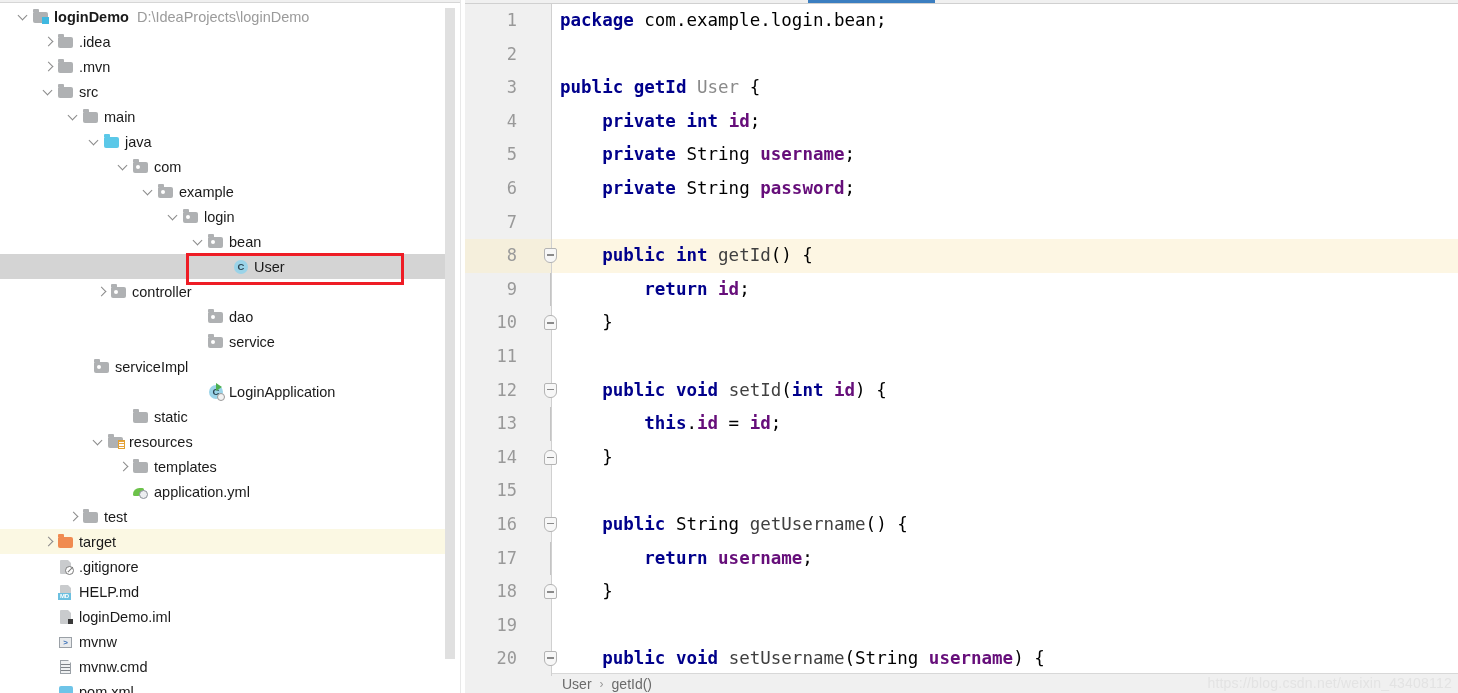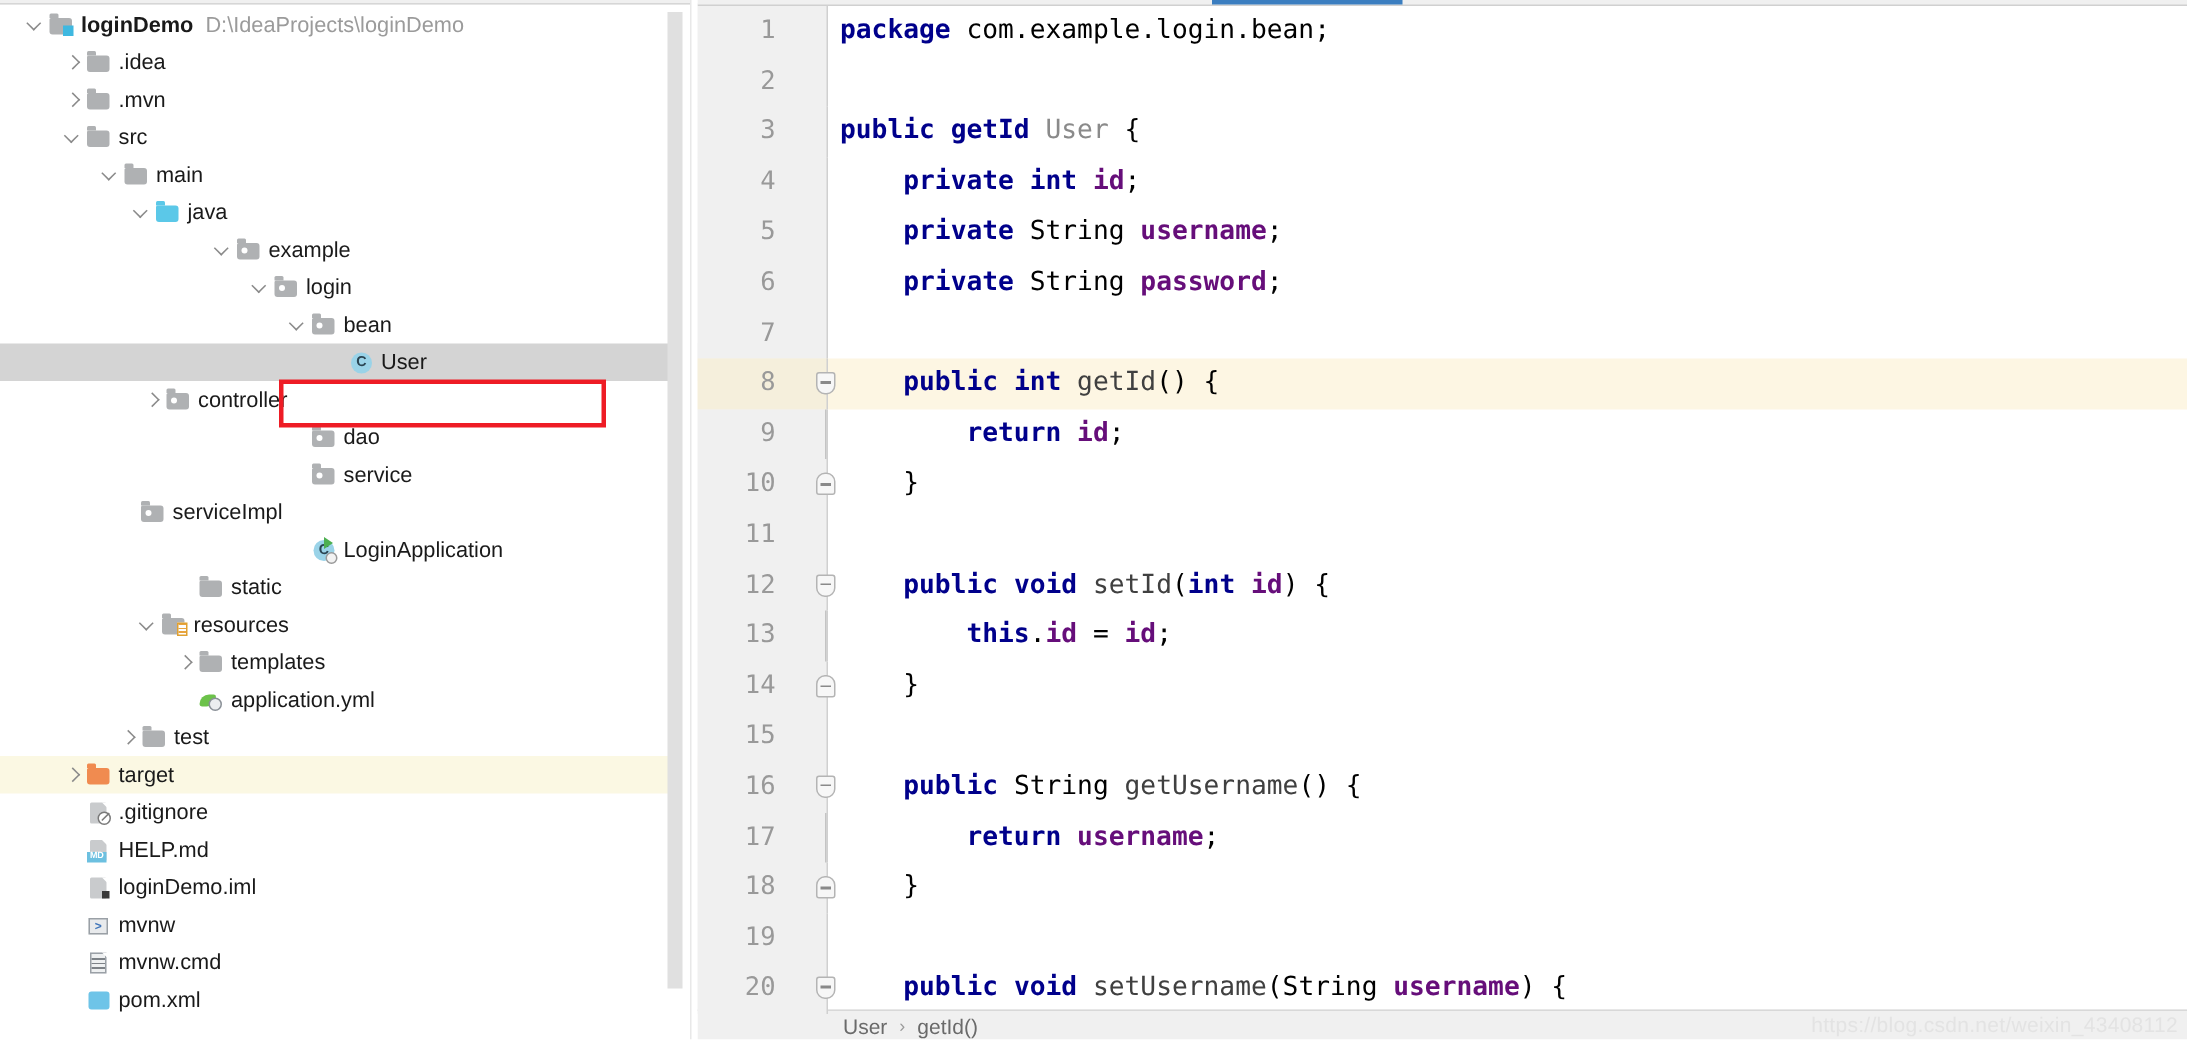--- a/index.html
+++ b/index.html
@@ -512,20 +512,28 @@
           </span>
           <span class="label">main</span>
         </div>
         <div class="row" style="padding-left: 89px;">
           <span class="arrow down"></span>
           <span class="ico f-cyan">
             <span class="fold"></span>
           </span>
           <span class="label">java</span>
         </div>
+        <div class="row" style="padding-left: 118px;">
+          <span class="arrow down"></span>
+          <span class="ico f-pkg">
+            <span class="fold"></span>
+            <span class="dot"></span>
+          </span>
+          <span class="label">com</span>
+        </div>
         <div class="row" style="padding-left: 143px;">
           <span class="arrow down"></span>
           <span class="ico f-pkg">
             <span class="fold"></span>
             <span class="dot"></span>
           </span>
           <span class="label">example</span>
         </div>
         <div class="row" style="padding-left: 168px;">
           <span class="arrow down"></span>
@@ -616,21 +624,21 @@
         <div class="row" style="padding-left: 118px;">
           <span class="arrow none"></span>
           <span class="ico">
             <span class="yml-icon">
               <span class="yml-leaf"></span>
               <span class="yml-clock"></span>
             </span>
           </span>
           <span class="label">application.yml</span>
         </div>
-        <div class="row" style="padding-left: 68px; margin-left: 12px;">
+        <div class="row" style="padding-left: 68px;">
           <span class="arrow right"></span>
           <span class="ico f-gray">
             <span class="fold"></span>
           </span>
           <span class="label">test</span>
         </div>
         <div class="row target-hl" style="padding-left: 43px;">
           <span class="arrow right"></span>
           <span class="ico f-orange">
             <span class="fold"></span>

